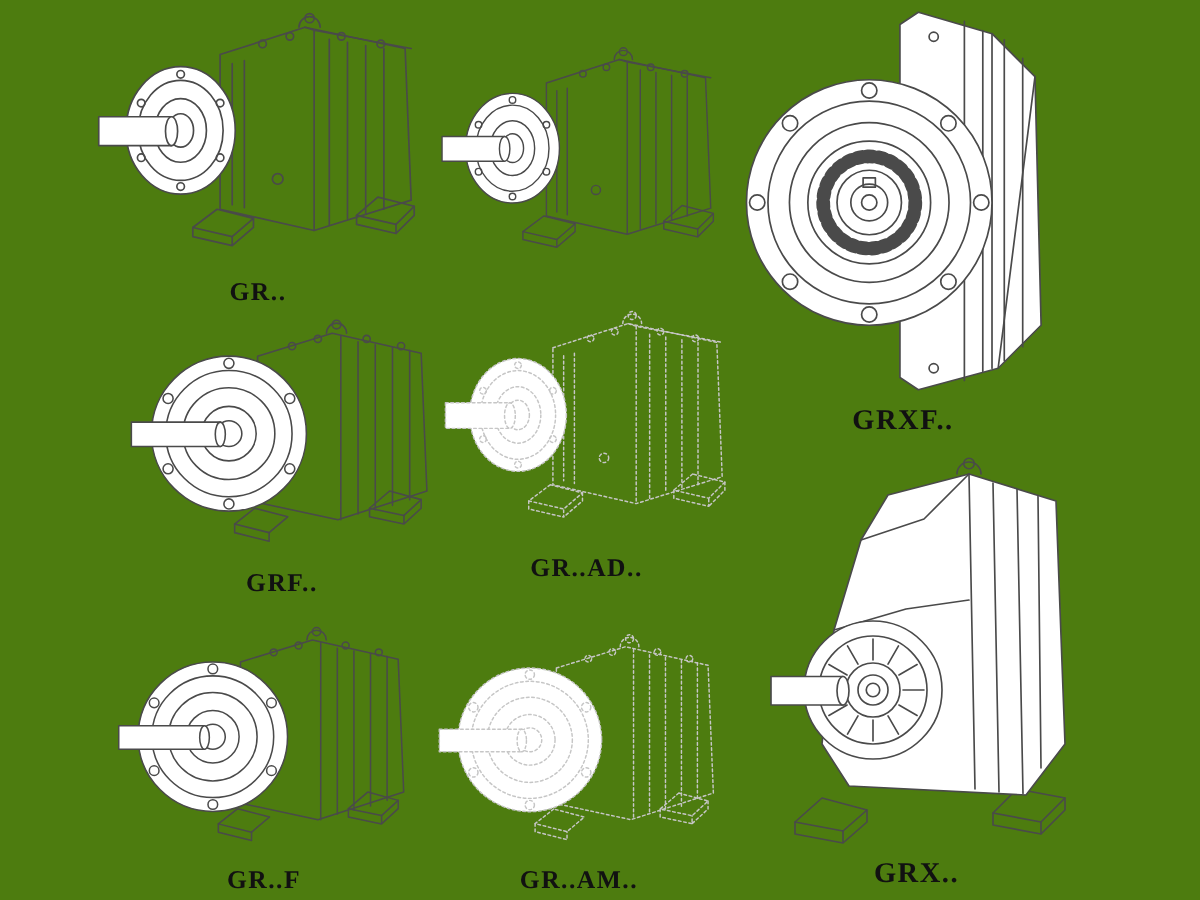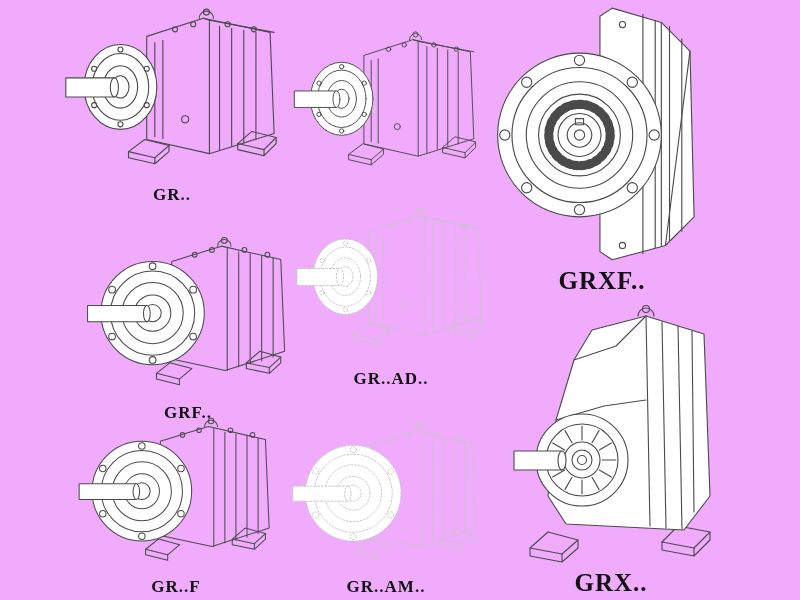--- a/index.html
+++ b/index.html
@@ -1,40 +1,40 @@
 <!DOCTYPE html>
 <html><head>
 <meta charset="utf-8">
 <style>
   html,body{margin:0;padding:0;background:#ffffff;}
   #canvas{
-    position:relative;width:800px;height:600px;background:#f0abfc;
+    position:relative;width:800px;height:600px;background:#4d7c0f;
     font-family:"Liberation Serif", serif;overflow:hidden;
   }
   figure.cell{
     position:absolute;margin:0;display:flex;flex-direction:column;
     align-items:center;justify-content:flex-end;
   }
   .draw{
     flex:1 1 auto;min-height:0;width:100%;
     stroke:#4a4a4a;fill:none;stroke-width:1.1;
     stroke-linecap:round;stroke-linejoin:round;
   }
   .draw.ghost{stroke:#c6c6c6;stroke-dasharray:2 2;}
   figcaption.label{
     height:22px;line-height:22px;text-align:center;width:100%;
     font-weight:700;font-size:17px;letter-spacing:1px;color:#111111;
     font-family:"Liberation Serif", serif;white-space:nowrap;
   }
-  figcaption.label.big{font-size:25px;height:26px;line-height:26px;}
+  figcaption.label.big{font-size:19px;height:26px;line-height:26px;}
   
   .c1{left:52px;top:2px;width:240px;height:204px;}
   .c2{left:286px;top:2px;width:200px;height:204px;}
   .c3{left:488px;top:2px;width:228px;height:292px;}
-  .c4{left:78px;top:228px;width:220px;height:196px;}
+  .c4{left:78px;top:204px;width:220px;height:196px;}
   .c5{left:288px;top:196px;width:206px;height:194px;}
   .c6{left:66px;top:410px;width:220px;height:188px;}
   .c7{left:284px;top:414px;width:204px;height:184px;}
   .c8{left:494px;top:300px;width:234px;height:296px;}
   .defs-hidden{position:absolute;width:0;height:0;overflow:hidden;}
 </style>
 </head>
 <body>
 
 <svg class="defs-hidden" aria-hidden="true">

